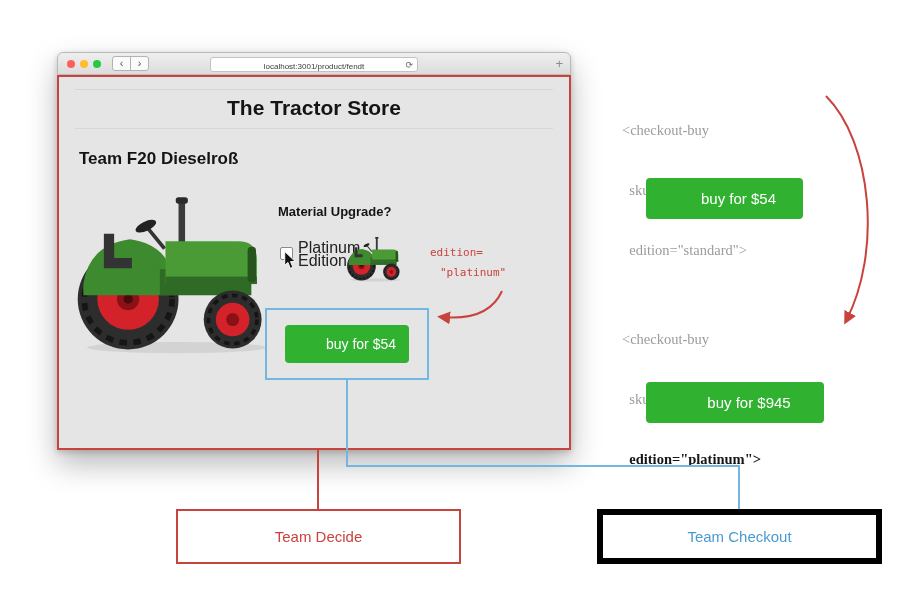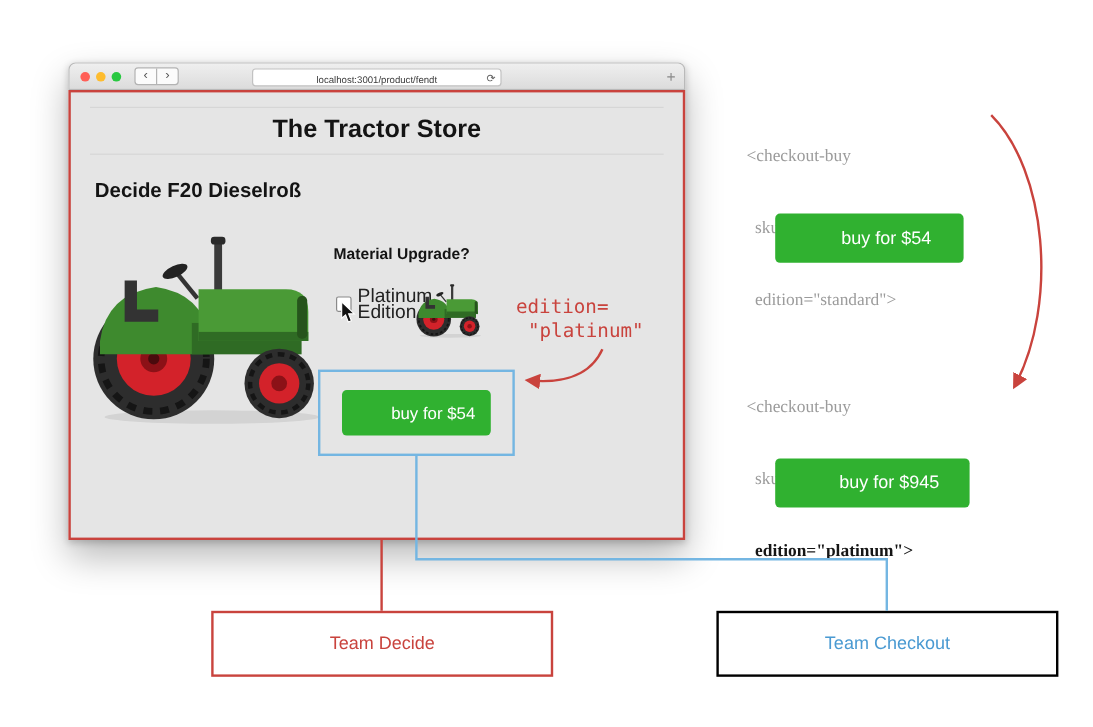--- a/index.html
+++ b/index.html
@@ -41,43 +41,43 @@
                  font-size:21px; font-weight:bold; color:#141414; }
   .product-name { position:absolute; left:20px; top:72px; font-size:17px; font-weight:bold; color:#141414; }
   .tractor { position:absolute; left:14px; top:110px; width:198px; height:168px; }
   .upgrade-q { position:absolute; left:219px; top:127px; font-size:13px; font-weight:bold; color:#141414; }
   .checkbox { position:absolute; left:221px; top:170px; width:13px; height:13px;
               background:#fff; border:1px solid #8a8a8a; border-radius:2px; }
   .cb-label { position:absolute; left:239px; top:164px; font-size:16px; line-height:13px; color:#222; }
   .cursor { position:absolute; left:224px; top:174px; width:14px; height:19px; }
   .thumb { position:absolute; left:287px; top:157px; width:56px; height:48px; }
   .note { position:absolute; font-family:"DejaVu Sans Mono", monospace;
-          font-size:16px; color:#c9433d; white-space:pre; }
+          font-size:11px; color:#c9433d; white-space:pre; }
   .note-l1 { left:371px; top:169px; }
   .note-l2 { left:381px; top:189px; }
   .bluebox { position:absolute; left:206px; top:231px; width:164px; height:72px;
              border:2px solid #74b6e2; background:transparent; }
   .buy { background:#30b130; color:#fff; border:none; border-radius:4px;
          font-family:"Liberation Sans", sans-serif; cursor:pointer;padding-left:28px; }
   .buy-main { position:absolute; left:226px; top:248px; width:124px; height:38px; font-size:14px; }
 
   
   .code { position:absolute; font-family:Liberation Serif, serif;
           font-size:14.5px; line-height:20px; color:#9b9b9b; white-space:pre; }
   .code1 { left:622px; top:80px; }
   .code2 { left:622px; top:289px; }
   .cl-em { color:#151515; font-weight:bold; }
   .buy-std  { position:absolute; left:646px; top:178px; width:157px; height:41px; font-size:15px; }
-  .buy-plat { position:absolute; left:646px; top:382px; width:162px; height:41px; font-size:15px; }
+  .buy-plat { position:absolute; left:646px; top:382px; width:178px; height:41px; font-size:15px; }
 
   
   .team { position:absolute; width:285px; height:55px; background:#fff;
           display:flex; align-items:center; justify-content:center; font-size:15px; }
   .team-decide   { left:176px; top:509px; border:2px solid #c9433d; color:#c9433d;align-items:center; }
-  .team-checkout { left:597px; top:509px; border:2px solid #000000; color:#4a9ad2; }
+  .team-checkout { left:597px; top:509px; border:6px solid #000000; color:#4a9ad2; }
 </style>
 </head>
 <body>
 
 <div class="canvas">
 
   <div class="browser">
     <div class="chrome">
       <div class="lights">
         <span class="light l-red"></span>
@@ -93,21 +93,21 @@
         <span class="urltext">localhost:3001/product/fendt</span>
         <span class="reload">⟳</span>
       </div>
       <span class="newtab">+</span>
     </div>
 
     <div class="viewport">
       <div class="rule rule1"></div>
       <div class="store-title">The Tractor Store</div>
       <div class="rule rule2"></div>
-      <div class="product-name">Decide F20 Dieselroß</div>
+      <div class="product-name">Team F20 Dieselroß</div>
 
       <svg class="tractor" viewBox="0 0 210 180">
         <g id="tractor-art">
           <ellipse cx="110" cy="172" rx="96" ry="6" fill="rgba(0,0,0,0.08)"></ellipse>
 
           <circle cx="58" cy="120" r="54" fill="#2d2d2d"></circle>
           <circle cx="58" cy="120" r="47" fill="none" stroke="#151515" stroke-width="6" stroke-dasharray="8 7"></circle>
           <circle cx="58" cy="120" r="33" fill="#d3222a"></circle>
           <circle cx="58" cy="120" r="12" fill="#8c1117"></circle>
           <circle cx="58" cy="120" r="5" fill="#4a0a0d"></circle>

